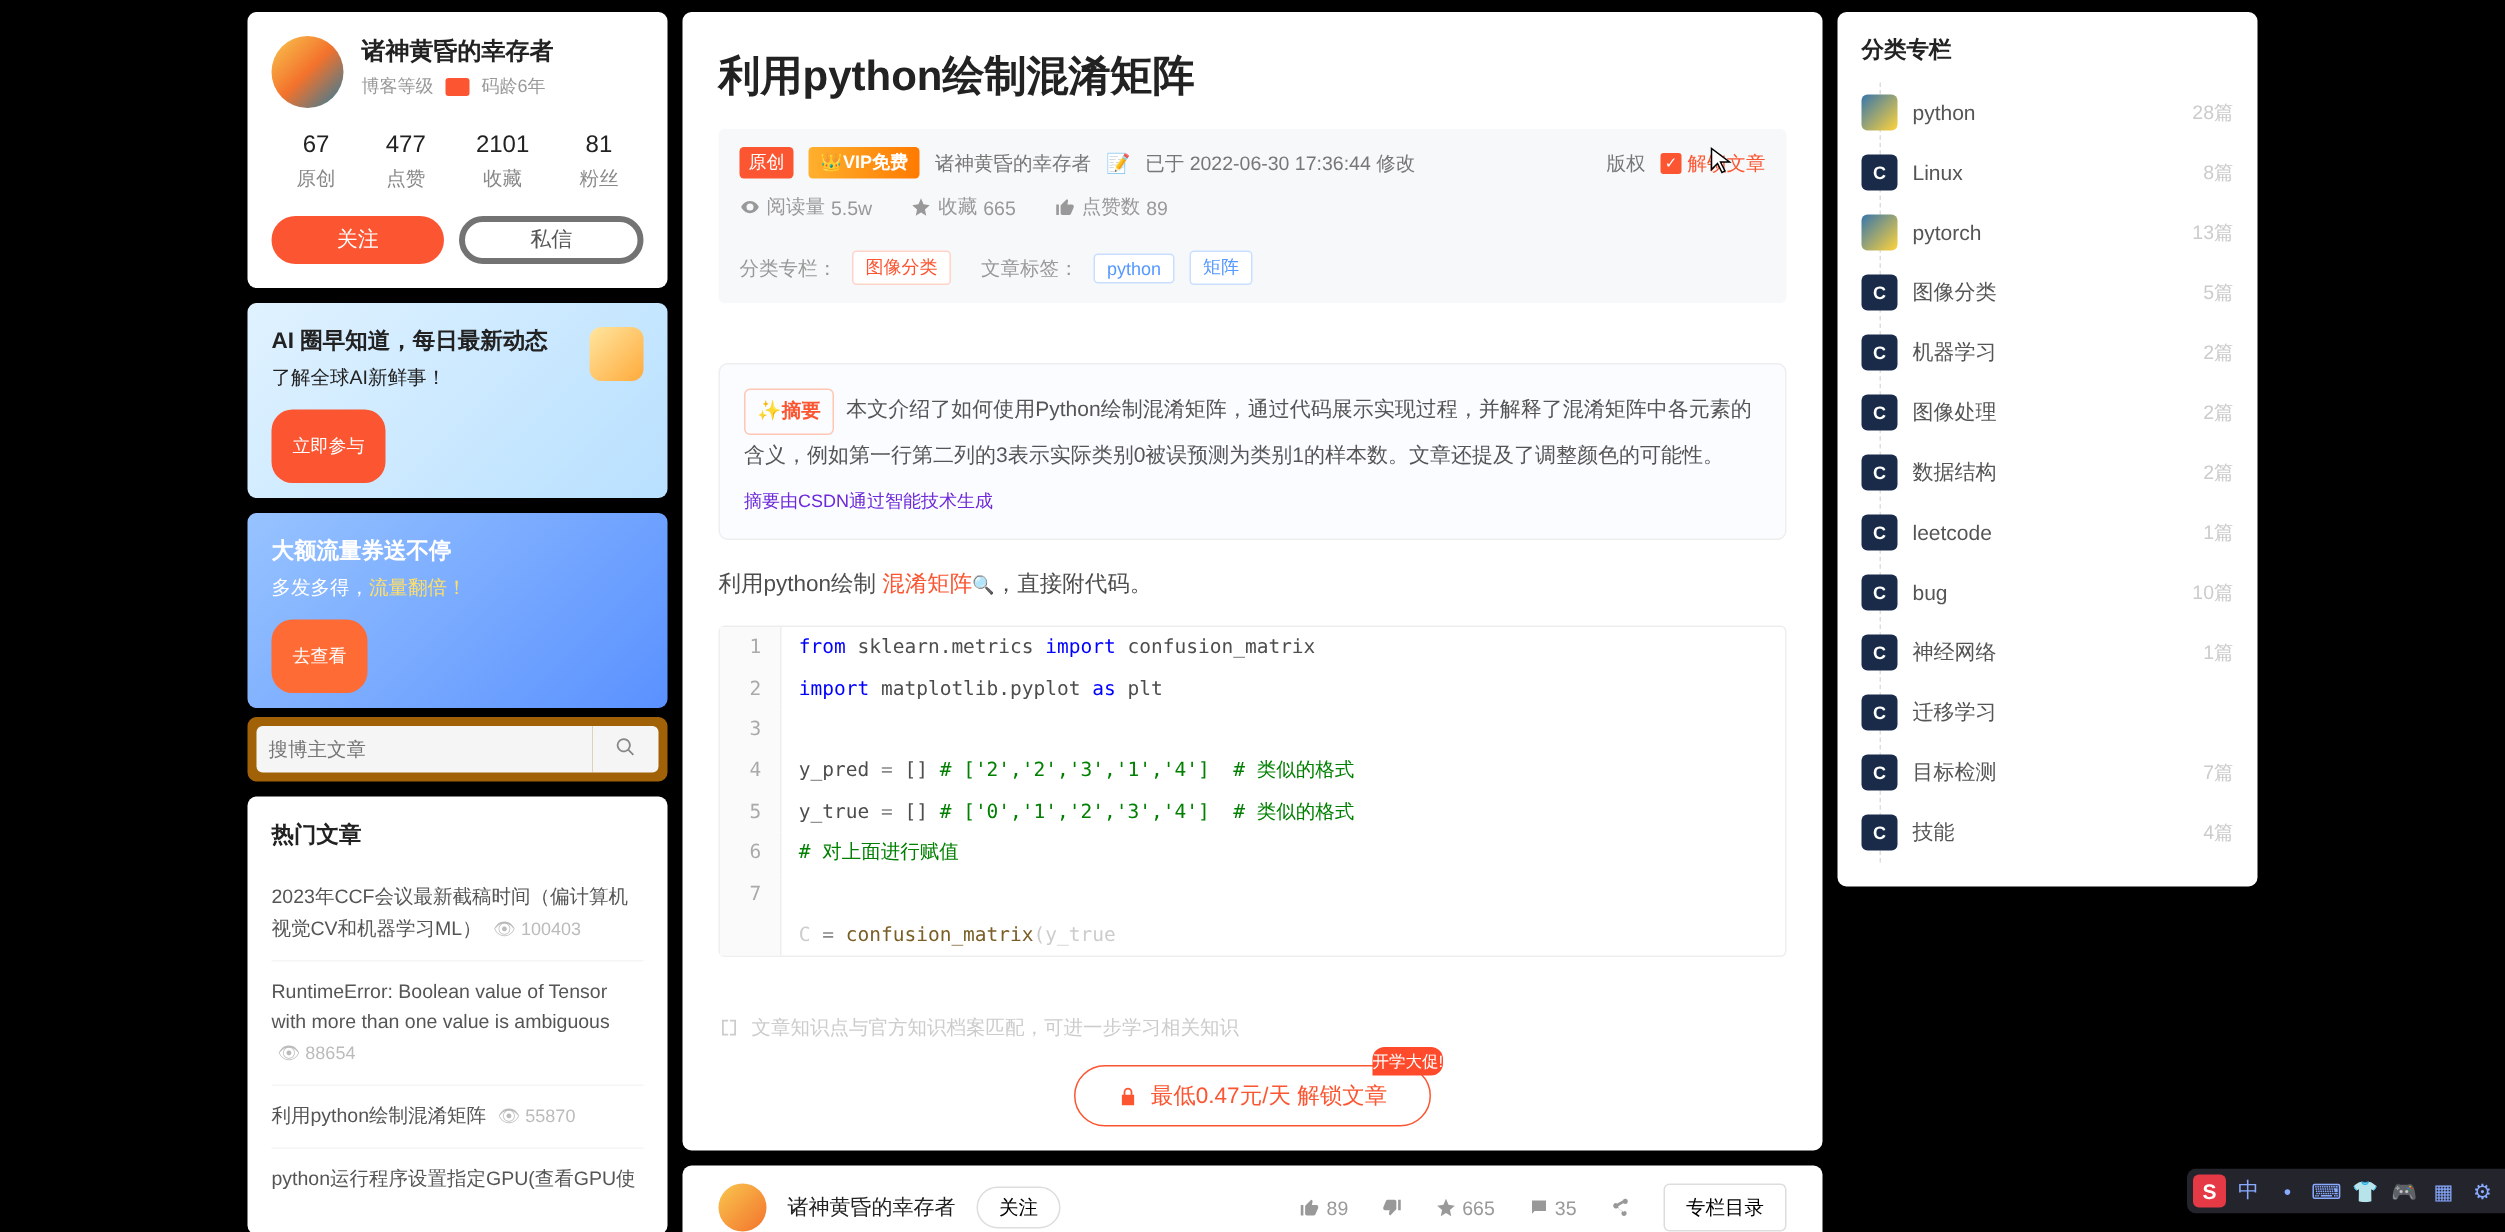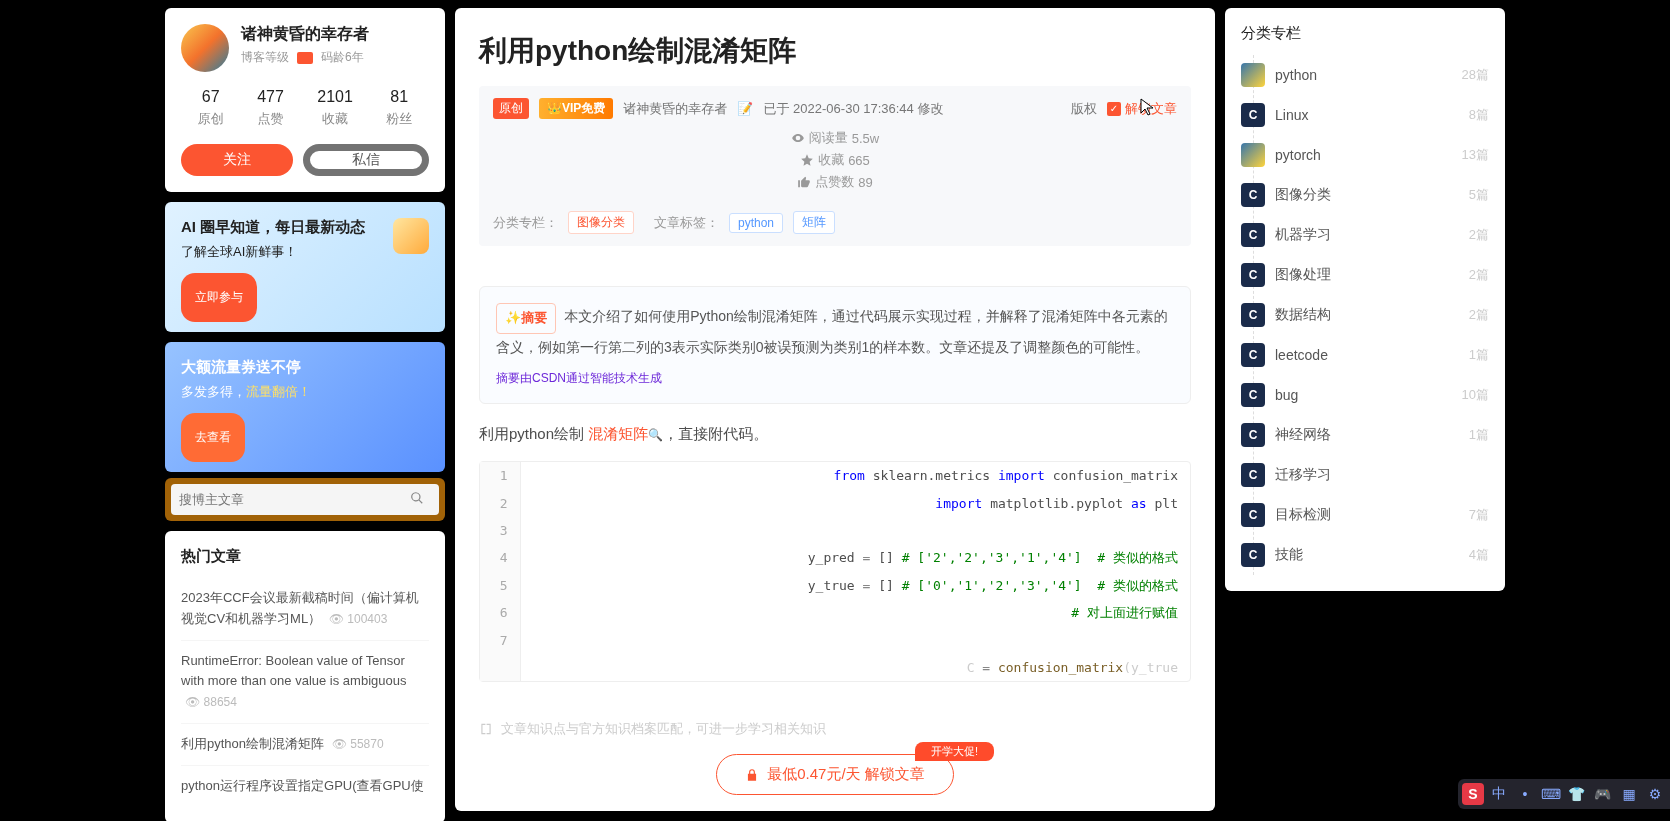--- a/index.html
+++ b/index.html
@@ -14,21 +14,21 @@
 .avatar { width:48px; height:48px; border-radius:50%; background:linear-gradient(135deg,#f9c74f,#f3722c,#277da1); }
 .author-name { font-weight:700; font-size:16px; }
 .meta { color:#999; font-size:12px; margin-top:4px; display:flex; gap:8px; align-items:center; }
 .lvl-icon{width:16px;height:12px;background:#fc5531;border-radius:2px;display:inline-block;}
 .stats { display:flex; justify-content:space-around; margin:16px 0; text-align:center; }
 .stat-n{font-size:16px;font-weight:500;}
 .stat-l{font-size:13px;color:#888;margin-top:4px;}
 .btnrow{display:flex;gap:10px;}
 .btn{flex:1;height:32px;border-radius:16px;border:none;font-size:14px;cursor:pointer;}
 .btn-red{background:#fc5531;color:#fff;}
-.btn-wh{background:#fff;border:7px solid #737373;color:#555;}
+.btn-wh{background:#fff;border:4px solid #737373;color:#555;}
 .adcard{height:130px;border-radius:6px;background:linear-gradient(135deg,#e0f2ff,#b8e0ff);position:relative;padding:16px;margin-top:10px;overflow:hidden;}
 .adcard .t1{font-size:15px;font-weight:700;}
 .adcard .t2{font-size:13px;margin-top:6px;}
 .adbtn{margin-top:12px;display:inline-block;padding:16px 14px;border-radius:14px;font-size:12px;color:#fff;}
 .adicon{position:absolute;right:16px;top:16px;width:36px;height:36px;border-radius:8px;background:linear-gradient(135deg,#ffe6a0,#ffaa3b);}
 .adcard2{background:linear-gradient(135deg,#97c3ff,#5a91ff);color:#fff;}
 .searchbox{margin-top:6px;background:#a16207;border-radius:6px;padding:6px;display:flex;}
 .searchbox input{flex:1;border:none;outline:none;padding:8px;font-size:13px;background:#f5f5f5;border-radius:4px 0 0 4px;}
 .searchbox button{width:44px;border:none;background:#f5f5f5;border-radius:0 4px 4px 0;cursor:pointer;color:#888;}
 .listcard{margin-top:10px;}
@@ -38,54 +38,54 @@
 .hot-item .eye{color:#bbb;font-size:12px;margin-left:4px;}
 .article-head{padding:24px;}
 .article-title{font-size:28px;font-weight:700;margin-bottom:16px;}
 .meta-box{background:#f7f8fa;border-radius:4px;padding:12px 14px;}
 .meta-row1{display:flex;align-items:center;gap:10px;font-size:13px;color:#777;}
 .badge-orig{background:#fc5531;color:#fff;padding:2px 6px;border-radius:3px;font-size:12px;}
 .badge-vip{background:linear-gradient(90deg,#ffb02e,#ff7a00);color:#fff;padding:2px 8px;border-radius:3px;font-size:12px;font-weight:700;}
 .meta-row1 .spacer{flex:1;}
 .unlock-link{color:#fc5531;font-size:13px;cursor:pointer;display:flex;align-items:center;gap:4px;}
 .chk{width:14px;height:14px;background:#fc5531;border-radius:2px;color:#fff;display:inline-flex;align-items:center;justify-content:center;font-size:10px;}
-.meta-row2{display:flex;gap:4px;color:#999;font-size:13px;margin-top:10px;align-items:center;flex-direction:column;}
+.meta-row2{display:flex;gap:26px;color:#999;font-size:13px;margin-top:10px;align-items:center;}
 .mi{display:flex;align-items:center;gap:4px;}
 .meta-row3{display:flex;gap:10px;color:#999;font-size:13px;margin-top:20px;align-items:center;}
 .tag{border:1px solid #ffd4c8;color:#fc5531;padding:2px 8px;border-radius:3px;font-size:12px;background:#fff;}
 .tag.blue{border-color:#cadfff;color:#5598ff;}
 .summary{margin:16px 24px;border:1px solid #eee;border-radius:6px;padding:16px;background:#fafcff;}
 .sum-badge{display:inline-block;border:1px solid #ffc6b4;color:#fc5531;padding:2px 8px;border-radius:4px;font-size:13px;margin-right:8px;vertical-align:top;font-weight:700;}
 .sum-text{color:#555;line-height:1.9;font-size:14px;}
 .sum-foot{color:#6d28d9;font-size:12px;margin-top:10px;}
 .article-body{padding:0 24px 24px;font-size:15px;line-height:1.8;color:#4d4d4d;}
 .article-body .cm-link{color:#fc5531;}
 .search-ico{font-size:12px;}
 .codeblock{margin:14px 0;border:1px solid #eee;border-radius:4px;background:#fff;}
 .codeblock table{width:100%;border-collapse:collapse;font-family:Consolas,Monaco,monospace;font-size:13px;}
 .codeblock td.ln{width:40px;text-align:right;padding:2px 12px;color:#aaa;background:#fafafa;border-right:1px solid #eee;user-select:none;}
-.codeblock td.cd{padding:2px 12px;white-space:pre;text-align:right;}
+.codeblock td.cd{padding:2px 12px;white-space:pre;}
 .kw{color:#0000ff;}
 .cm{color:#008000;}
 .op{color:#888;}
 .fn{color:#795e26;}
 .fade-line{color:#ccc;}
 .dim-hint{color:#ccc;font-size:13px;padding:0 24px;display:flex;align-items:center;gap:8px;}
 .unlock-area{display:flex;justify-content:center;padding:16px;position:relative;}
 .unlock-btn{border:1px solid #fc5531;color:#fc5531;background:#fff;padding:10px 28px;border-radius:24px;font-size:15px;font-weight:500;display:flex;align-items:center;gap:8px;cursor:pointer;}
 .unlock-btn .price{font-weight:400;}
-.promo-tag{position:absolute;top:4px;left:50%;transform:translateX(80px);background:#ff4b2b;color:#fff;font-size:11px;padding:2px 16px;border-radius:8px 8px 8px 0;}
+.promo-tag{position:absolute;top:4px;left:50%;transform:translateX(80px);background:#ff4b2b;color:#fff;font-size:11px;padding:2px 0;border-radius:8px 8px 8px 0;}
 .btm-bar{background:#fff;border-radius:6px;padding:12px 24px;display:flex;align-items:center;gap:14px;font-size:14px;color:#888;}
 .btm-bar .av2{width:32px;height:32px;border-radius:50%;background:linear-gradient(135deg,#f9c74f,#f3722c);}
 .btm-bar .nm{color:#222;font-weight:500;}
 .follow-sm{border:1px solid #ddd;background:#fff;padding:4px 14px;border-radius:14px;font-size:13px;cursor:pointer;}
 .btm-icons{margin-left:auto;display:flex;align-items:center;gap:22px;color:#999;font-size:13px;}
 .btm-icons .ic{display:flex;align-items:center;gap:4px;cursor:pointer;}
 .toc-btn{border:1px solid #ddd;padding:6px 14px;border-radius:4px;font-size:13px;cursor:pointer;background:#fff;}
-.cat-card h3{font-size:15px;font-weight:400;margin-bottom:12px;}
+.cat-card h3{font-size:15px;font-weight:700;margin-bottom:12px;}
 .cat-list{position:relative;}
 .cat-list::before{content:"";position:absolute;left:12px;top:0;bottom:0;border-left:1px dashed #ddd;}
 .cat-item{display:flex;align-items:center;gap:10px;padding:8px 0 8px 0;cursor:pointer;position:relative;}
 .cat-ico{width:24px;height:24px;border-radius:4px;background:#2a3b6e;color:#fff;font-size:12px;display:flex;align-items:center;justify-content:center;font-weight:700;z-index:1;}
 .cat-item .nm{font-size:14px;color:#555;flex:1;}
 .cat-item .ct{font-size:13px;color:#ccc;}
 .ico-py{background:linear-gradient(135deg,#3776ab,#ffd43b);}
 .ico-c{background:#1a2b4a;}
 .svg-ico{width:14px;height:14px;fill:currentColor;}
 .toolbar{position:fixed;right:0;bottom:12px;display:flex;gap:4px;padding:4px;background:rgba(40,40,50,.9);border-radius:6px 0 0 6px;}

